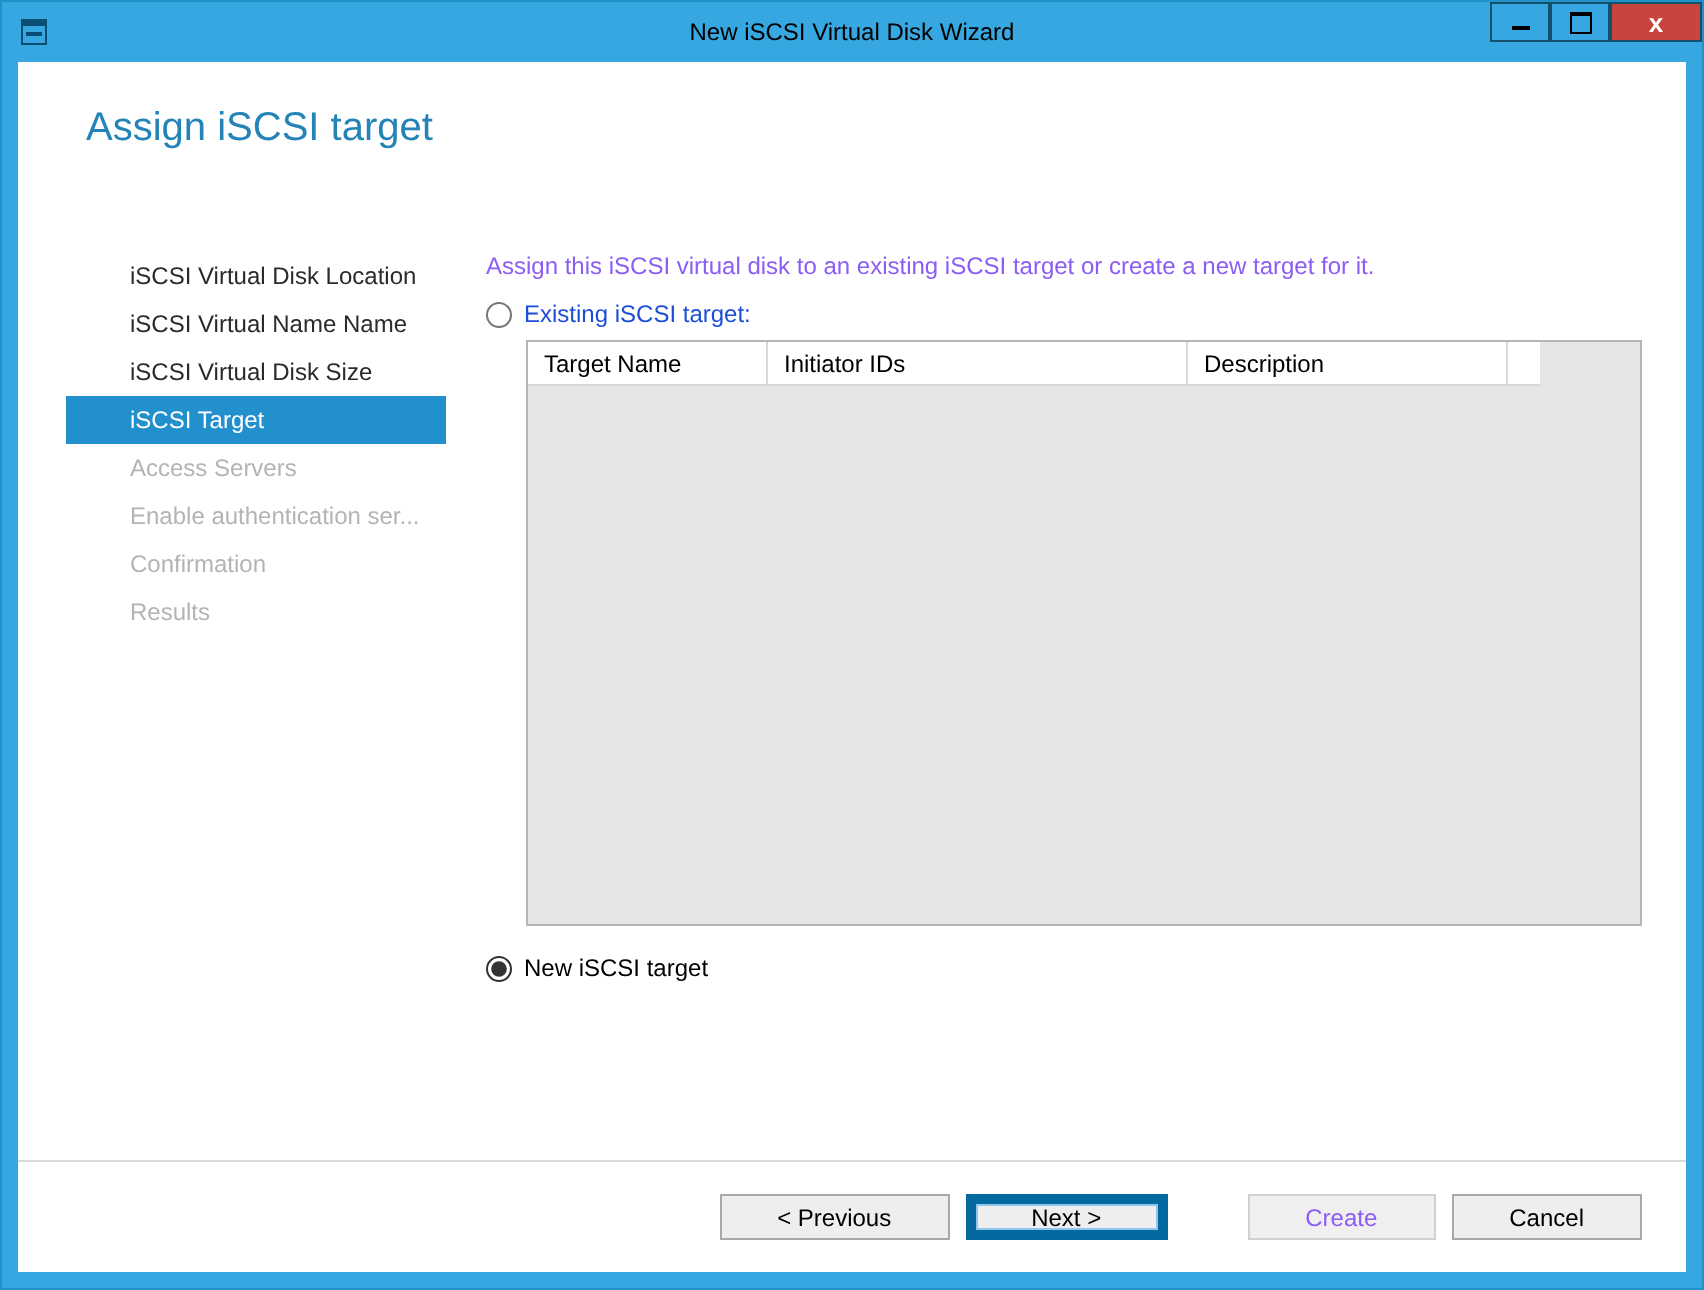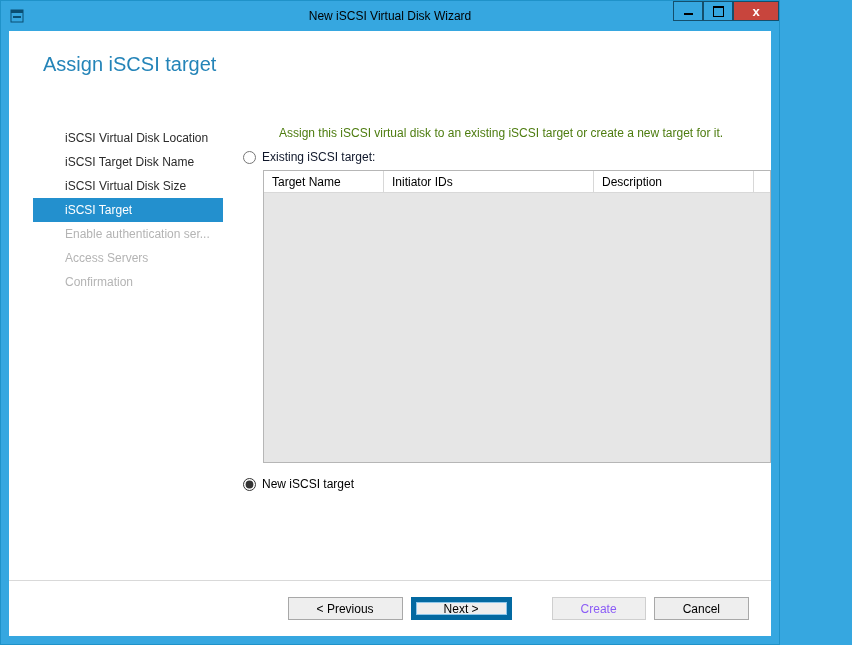--- a/index.html
+++ b/index.html
@@ -7,21 +7,21 @@
     margin: 0; padding: 0;
     width: 852px; height: 645px;
     font-family: "Segoe UI", Tahoma, sans-serif;
     font-size: 12px;
     background: #36a7e0;
     overflow: hidden;
   }
   .outer-frame {
     position: absolute;
     left: 0; top: 0;
-    width: 780px; height: 645px;
+    width: 852px; height: 645px;
     background: #36a7e0;
     border: 1px solid #1f92c9;
   }
   .titlebar {
     position: relative;
     height: 30px;
     display: flex;
     align-items: center;
     background: #36a7e0;
   }
@@ -101,42 +101,41 @@
   }
   .side-item.disabled {
     color: #b4b4b4;
   }
   .main {
     flex: 1;
     padding: 0 22px 0 20px;
     position: relative;
   }
   .instruction {
-    color: #4d7c0f;
+    color: #8b5cf6;
     margin-bottom: 10px;
-    margin-left: 36px;
   }
   .radio-row {
     display: flex; align-items: center;
     margin: 6px 0 6px 0;
   }
   .radio-row input[type="radio"] {
     margin: 0 6px 0 0;
     width: 13px; height: 13px;
     accent-color: #333;
   }
   .radio-row label { color: #000; }
-  .radio-row.disabled label { color: #0f172a; } 
+  .radio-row.disabled label { color: #1d4ed8; } 
   .target-grid {
     border: 1px solid #b6b6b6;
     height: 293px;
     margin-left: 20px;
     margin-bottom: 14px;
     background: #e6e6e6;
-    display: flex; flex-direction: column;
+    display: flex; flex-direction: row;
   }
   .grid-header {
     display: flex;
     background: #fff;
     height: 22px;
     border-bottom: 1px solid #d8d8d8;
   }
   .grid-col {
     border-right: 1px solid #d8d8d8;
     padding: 3px 8px;
@@ -208,26 +207,27 @@
   </div>
 
   <div class="client-area">
 
     <div class="wizard-heading">Assign iSCSI target</div>
 
     <div class="body-cols">
 
       <div class="sidebar">
         <div class="side-item">iSCSI Virtual Disk Location</div>
-        <div class="side-item">iSCSI Target Disk Name</div>
+        <div class="side-item">iSCSI Virtual Name Name</div>
         <div class="side-item">iSCSI Virtual Disk Size</div>
         <div class="side-item selected">iSCSI Target</div>
+        <div class="side-item disabled">Access Servers</div>
         <div class="side-item disabled">Enable authentication ser...</div>
-        <div class="side-item disabled">Access Servers</div>
         <div class="side-item disabled">Confirmation</div>
+        <div class="side-item disabled">Results</div>
       </div>
 
       <div class="main">
 
         <div class="instruction">Assign this iSCSI virtual disk to an existing iSCSI target or create a new target for it.</div>
 
         <div class="radio-row disabled">
           <input type="radio" name="targetMode" id="rExisting" style="">
           <label for="rExisting">Existing iSCSI target:</label>
         </div>

